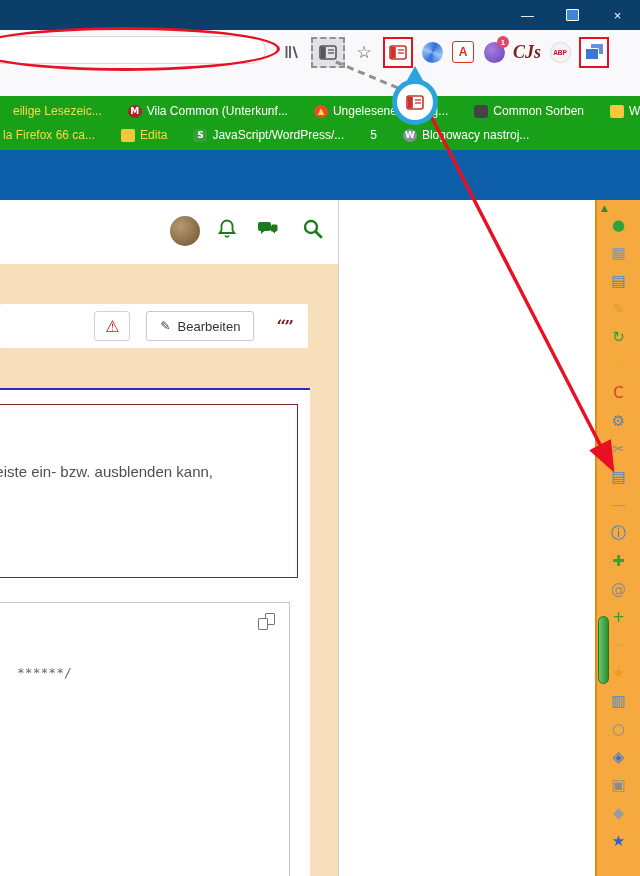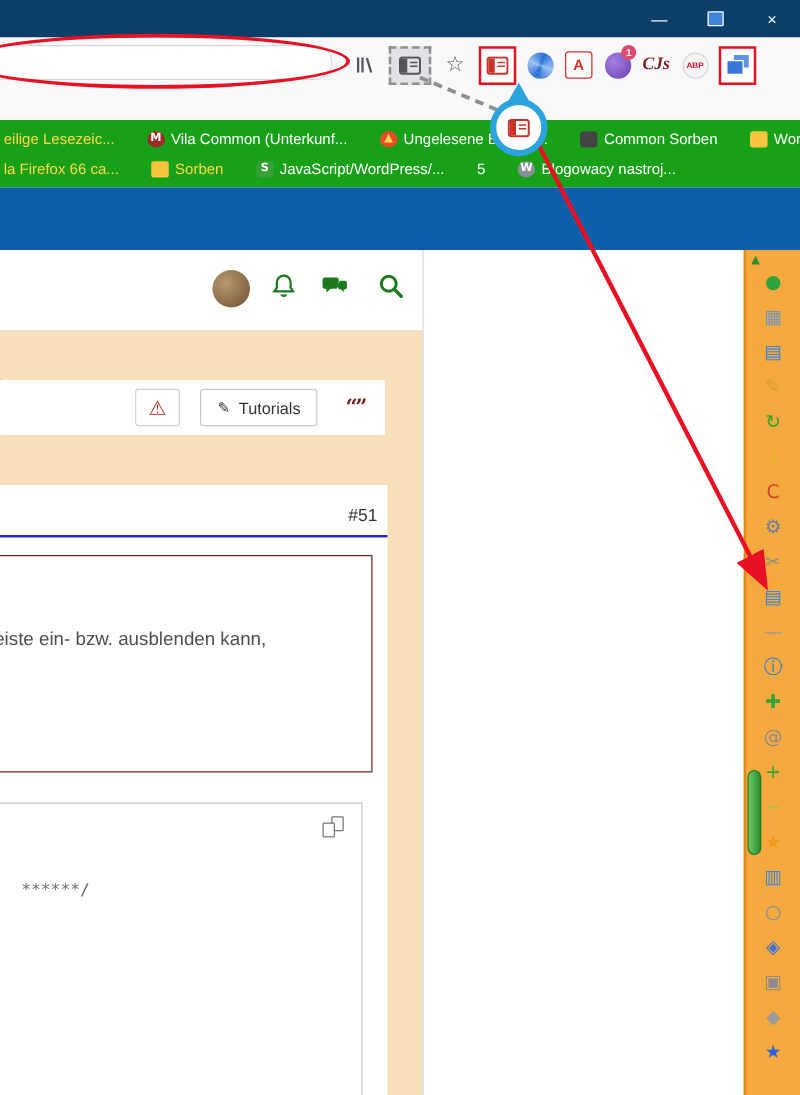--- a/index.html
+++ b/index.html
@@ -18,21 +18,21 @@
   .tbi{min-width:24px;height:28px;display:flex;align-items:center;justify-content:center;box-sizing:border-box;position:relative;}
   .dashed-annot{border:2px dashed #909090;background:#e2e2e6;width:34px;height:31px;}
   .red-annot{border:2px solid #e81123;background:#fff;width:30px;height:31px;}
   .star{font-family:"DejaVu Sans",sans-serif;font-size:17px;color:#55555a;line-height:1;}
   .swirl{width:21px;height:21px;border-radius:50%;background:conic-gradient(from 20deg,#2f6fd6,#9cc4f5,#2f6fd6,#9cc4f5,#2f6fd6);}
   .translate{width:20px;height:20px;border:1.5px solid #d93025;border-radius:3px;color:#d93025;background:#fff;
              font-weight:bold;font-size:12px;display:flex;align-items:center;justify-content:center;}
   .monkey{width:21px;height:21px;border-radius:50%;background:radial-gradient(circle at 35% 35%,#a57fe0,#6a3fb5);display:block;}
   .badge{position:absolute;top:-2px;right:-3px;min-width:12px;height:12px;border-radius:6px;background:#e04a6f;color:#fff;
          font-size:8px;font-weight:bold;display:flex;align-items:center;justify-content:center;padding:0 2px;box-sizing:border-box;}
-  .cjs{font-family:"Liberation Serif",serif;font-style:italic;font-weight:bold;font-size:14px;color:#7a1f1f;}
+  .cjs{font-family:"Liberation Serif",serif;font-style:italic;font-weight:bold;font-size:18px;color:#7a1f1f;}
   .abp{width:21px;height:21px;border-radius:50%;background:#f4f4f4;border:1px solid #d8d8d8;color:#c70d2c;
        font-size:6.5px;font-weight:bold;display:flex;align-items:center;justify-content:center;box-sizing:border-box;}
   .winstack{position:relative;width:20px;height:20px;display:block;}
   .winstack i{position:absolute;width:12px;height:10px;background:#3a78d8;border:1px solid #fff;border-radius:1px;}
   .winstack i:first-child{left:6px;top:1px;opacity:.8;}
   .winstack i:last-child{left:1px;top:6px;}
 
   
   .bmbar{height:54px;background:#18a118;display:flex;flex-direction:column;justify-content:center;gap:6px;overflow:hidden;}
   .bm-row{display:flex;align-items:center;gap:26px;padding-left:3px;height:18px;white-space:nowrap;}
@@ -153,21 +153,21 @@
           </span>
       </div>
     </div>
   </div>
 
   <div class="bmbar">
     <div class="bm-row">
 
         <div class="bm-item">
 
-          <span style="color: rgb(255, 217, 74);">eilige Lesezeic...</span>
+          <span style="color: rgb(255, 217, 74); margin-left: 10px;">eilige Lesezeic...</span>
         </div>
 
         <div class="bm-item">
           <span class="fav" style="background: rgb(158, 43, 37); color: rgb(255, 255, 255); border-radius: 50%; display: inline-flex;">M</span>
           <span style="color: rgb(255, 255, 255);">Vila Common (Unterkunf...</span>
         </div>
 
         <div class="bm-item">
           <span class="fav" style="background: rgb(232, 76, 42); color: rgb(255, 217, 74); border-radius: 50%; display: inline-flex;">▲</span>
           <span style="color: rgb(255, 255, 255);">Ungelesene Beiträg...</span>
@@ -185,21 +185,21 @@
       </div>
     <div class="bm-row">
 
         <div class="bm-item">
 
           <span style="color: rgb(255, 217, 74);">la Firefox 66 ca...</span>
         </div>
 
         <div class="bm-item">
           <span class="fav" style="background: rgb(246, 199, 60); border-radius: 2px; display: inline-flex;"></span>
-          <span style="color: rgb(255, 217, 74);">Sorben</span>
+          <span style="color: rgb(255, 217, 74);">Edita</span>
         </div>
 
         <div class="bm-item">
           <span class="fav" style="background: rgb(53, 160, 53); color: rgb(255, 255, 255); border-radius: 3px; display: inline-flex;">S</span>
           <span style="color: rgb(255, 255, 255);">JavaScript/WordPress/...</span>
         </div>
 
         <div class="bm-item">
 
           <span style="color: rgb(255, 255, 255);">5</span>
@@ -237,27 +237,26 @@
             <line x1="13.5" y1="13.5" x2="19" y2="19" stroke="#1c7a1c" stroke-width="2.8" stroke-linecap="round"></line>
           </svg>
         </span>
       </div>
 
       <div class="beige">
         <div class="action-card">
           <button class="warn-btn">⚠</button>
           <button class="edit-btn">
             <span class="pencil">✎</span>
-            <span>Tutorials</span>
+            <span>Bearbeiten</span>
           </button>
           <button class="quote-btn">“”</button>
         </div>
 
         <div class="post">
-          <div class="post-num">#51</div>
           <div class="blue-rule"></div>
           <div class="quote-box">
             <div class="quote-text">Leiste ein- bzw. ausblenden kann,</div>
           </div>
           <div class="code-box">
             <span class="copy-pages">
                 <i></i>
                 <i></i>
               </span>
             <div class="code-text">******/</div>

